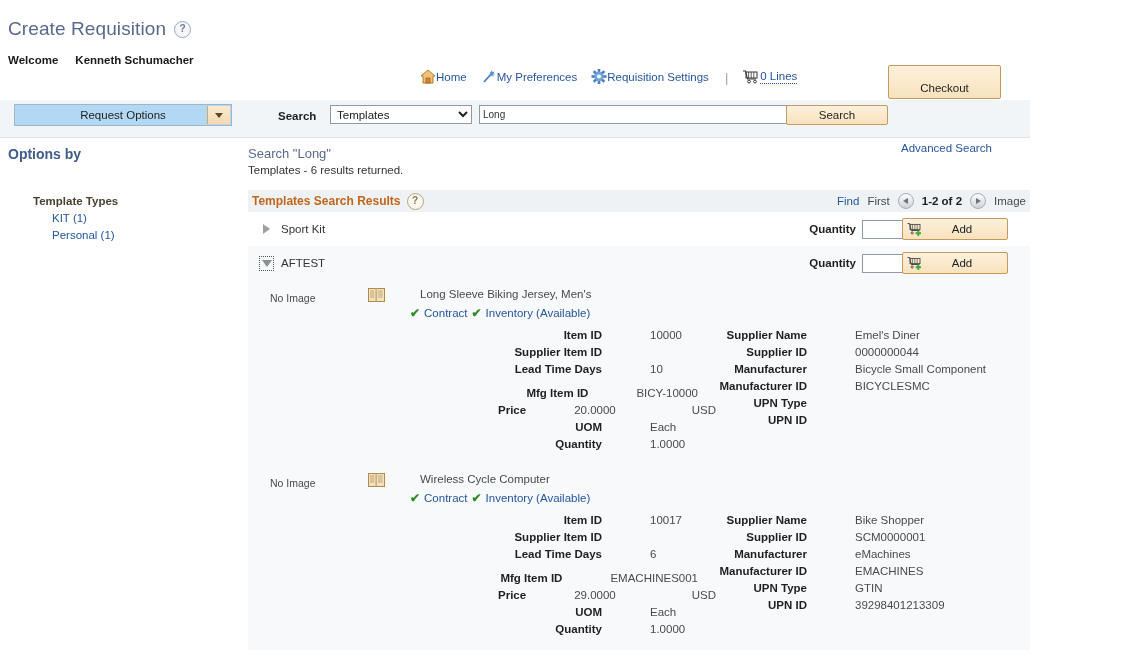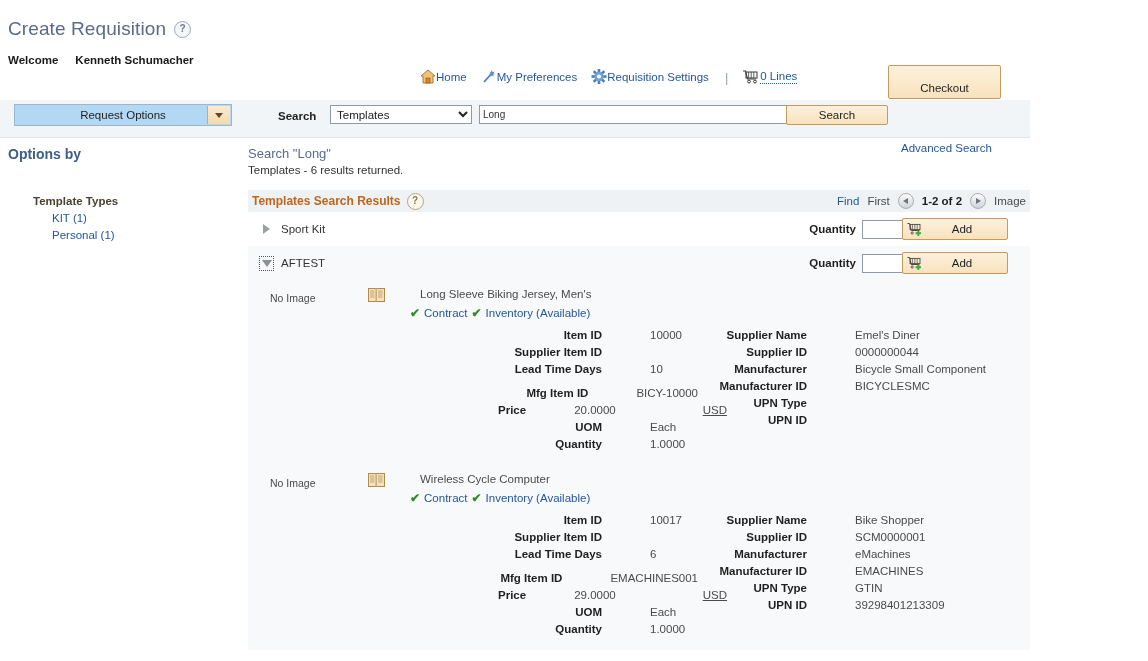--- a/index.html
+++ b/index.html
@@ -464,24 +464,23 @@
     color: #1f1f1f;
     white-space: nowrap;
   }
   .kv-val {
     margin-left: 8px;
     font-size: 11.5px;
     color: #4a4a4a;
     white-space: nowrap;
   }
   .kv-cur {
-    margin-left: 47px;
+    margin-left: 36px;
     font-size: 11.5px;
     color: #4a4a4a;
-    text-decoration: underline;
   }
   .kv-right .kv-key { width: 104px; }
 </style>
 </head>
 <body>
 
 <div class="page-title-row">
   <div class="page-title">Create Requisition</div>
   <span class="help-icon">?</span>
 </div>

